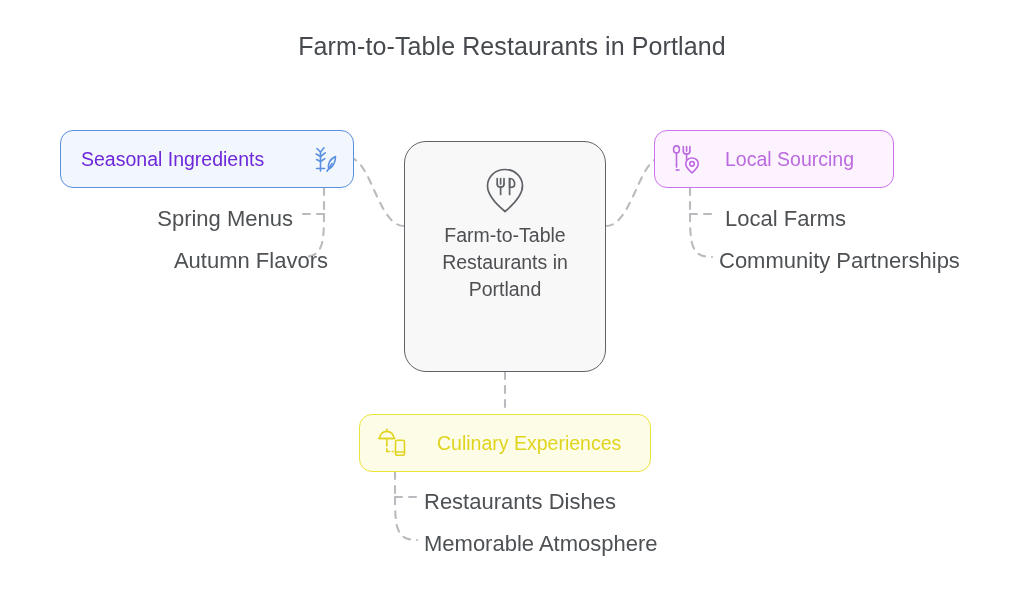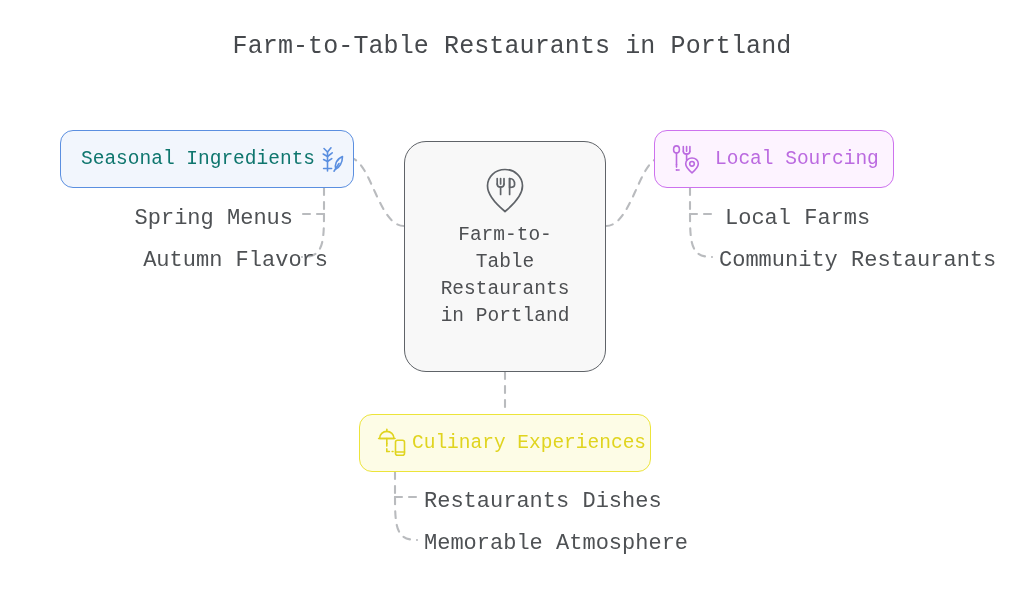--- a/index.html
+++ b/index.html
@@ -11,21 +11,20 @@
   body {
     font-family: "Liberation Sans", sans-serif;
     -webkit-font-smoothing: antialiased;
   }
   #canvas {
     position: relative;
     width: 1024px;
     height: 614px;
     background: #ffffff;
     overflow: hidden;
-    font-family: Liberation Mono, monospace;
   }
 
   
   #page-title {
     position: absolute;
     left: 0;
     top: 32px;
     width: 1024px;
     text-align: center;
     font-size: 25px;
@@ -102,45 +101,45 @@
   
   #branch-seasonal {
     left: 60px;
     top: 130px;
     width: 294px;
     border-color: #5b8fe0;
     background: #f2f6fd;
     padding: 0 13px 0 20px;
     justify-content: space-between;
   }
-  #branch-seasonal .b-label { color: #0f766e; }
+  #branch-seasonal .b-label { color: #6d28d9; }
 
   
   #branch-sourcing {
     left: 654px;
     top: 130px;
     width: 240px;
     border-color: #cd72ee;
     background: #fdf3ff;
     padding: 0 20px 0 14px;
     justify-content: flex-start;
-    gap: 14px;
+    gap: 24px;
   }
   #branch-sourcing .b-label { color: #bb6ae0; }
 
   
   #branch-culinary {
     left: 359px;
     top: 414px;
     width: 292px;
     border-color: #ece43a;
     background: #fdfce6;
     padding: 0 20px 0 16px;
     justify-content: flex-start;
-    gap: 4px;
+    gap: 29px;
   }
   #branch-culinary .b-label { color: #e0d41f; }
 
   
   .leaf {
     position: absolute;
     font-size: 22px;
     color: #4e5154;
     white-space: nowrap;
     font-weight: 400;
@@ -247,18 +246,18 @@
       <rect x="19.5" y="13.2" width="9.0" height="15.0" rx="2.0"></rect>
       <path d="M19.5 25.0 L 28.5 25.0"></path>
     </svg>
     <span class="b-label">Culinary Experiences</span>
   </div>
 
   <div class="leaf leaf-right-aligned" id="leaf-spring">Spring Menus</div>
   <div class="leaf leaf-right-aligned" id="leaf-autumn">Autumn Flavors</div>
 
   <div class="leaf" id="leaf-farms">Local Farms</div>
-  <div class="leaf" id="leaf-community">Community Restaurants</div>
+  <div class="leaf" id="leaf-community">Community Partnerships</div>
 
   <div class="leaf" id="leaf-innovative">Restaurants Dishes</div>
   <div class="leaf" id="leaf-memorable">Memorable Atmosphere</div>
 
 </div>
 
 </body></html>

